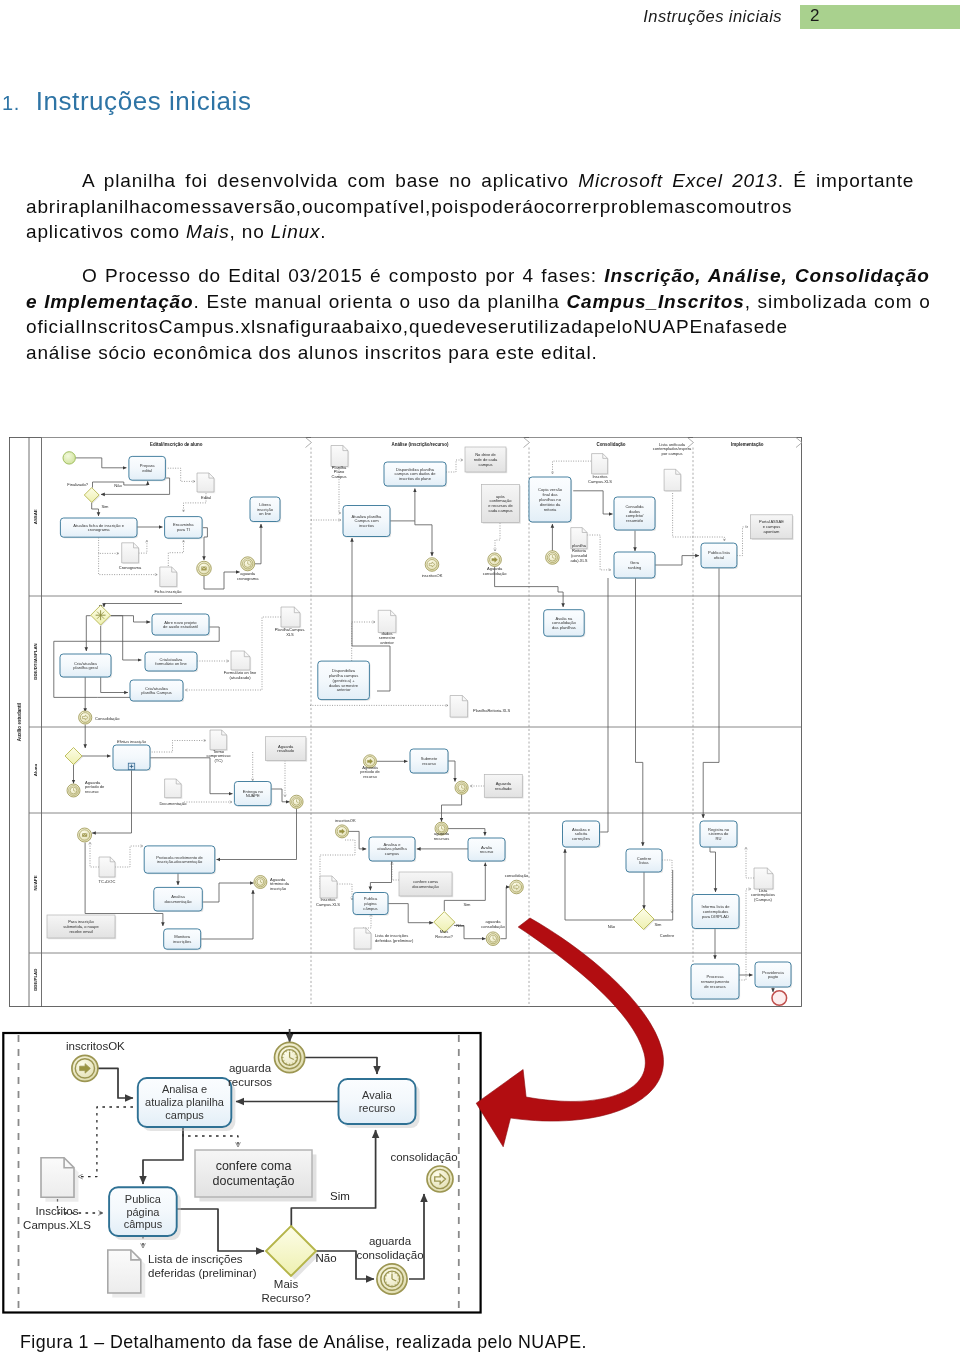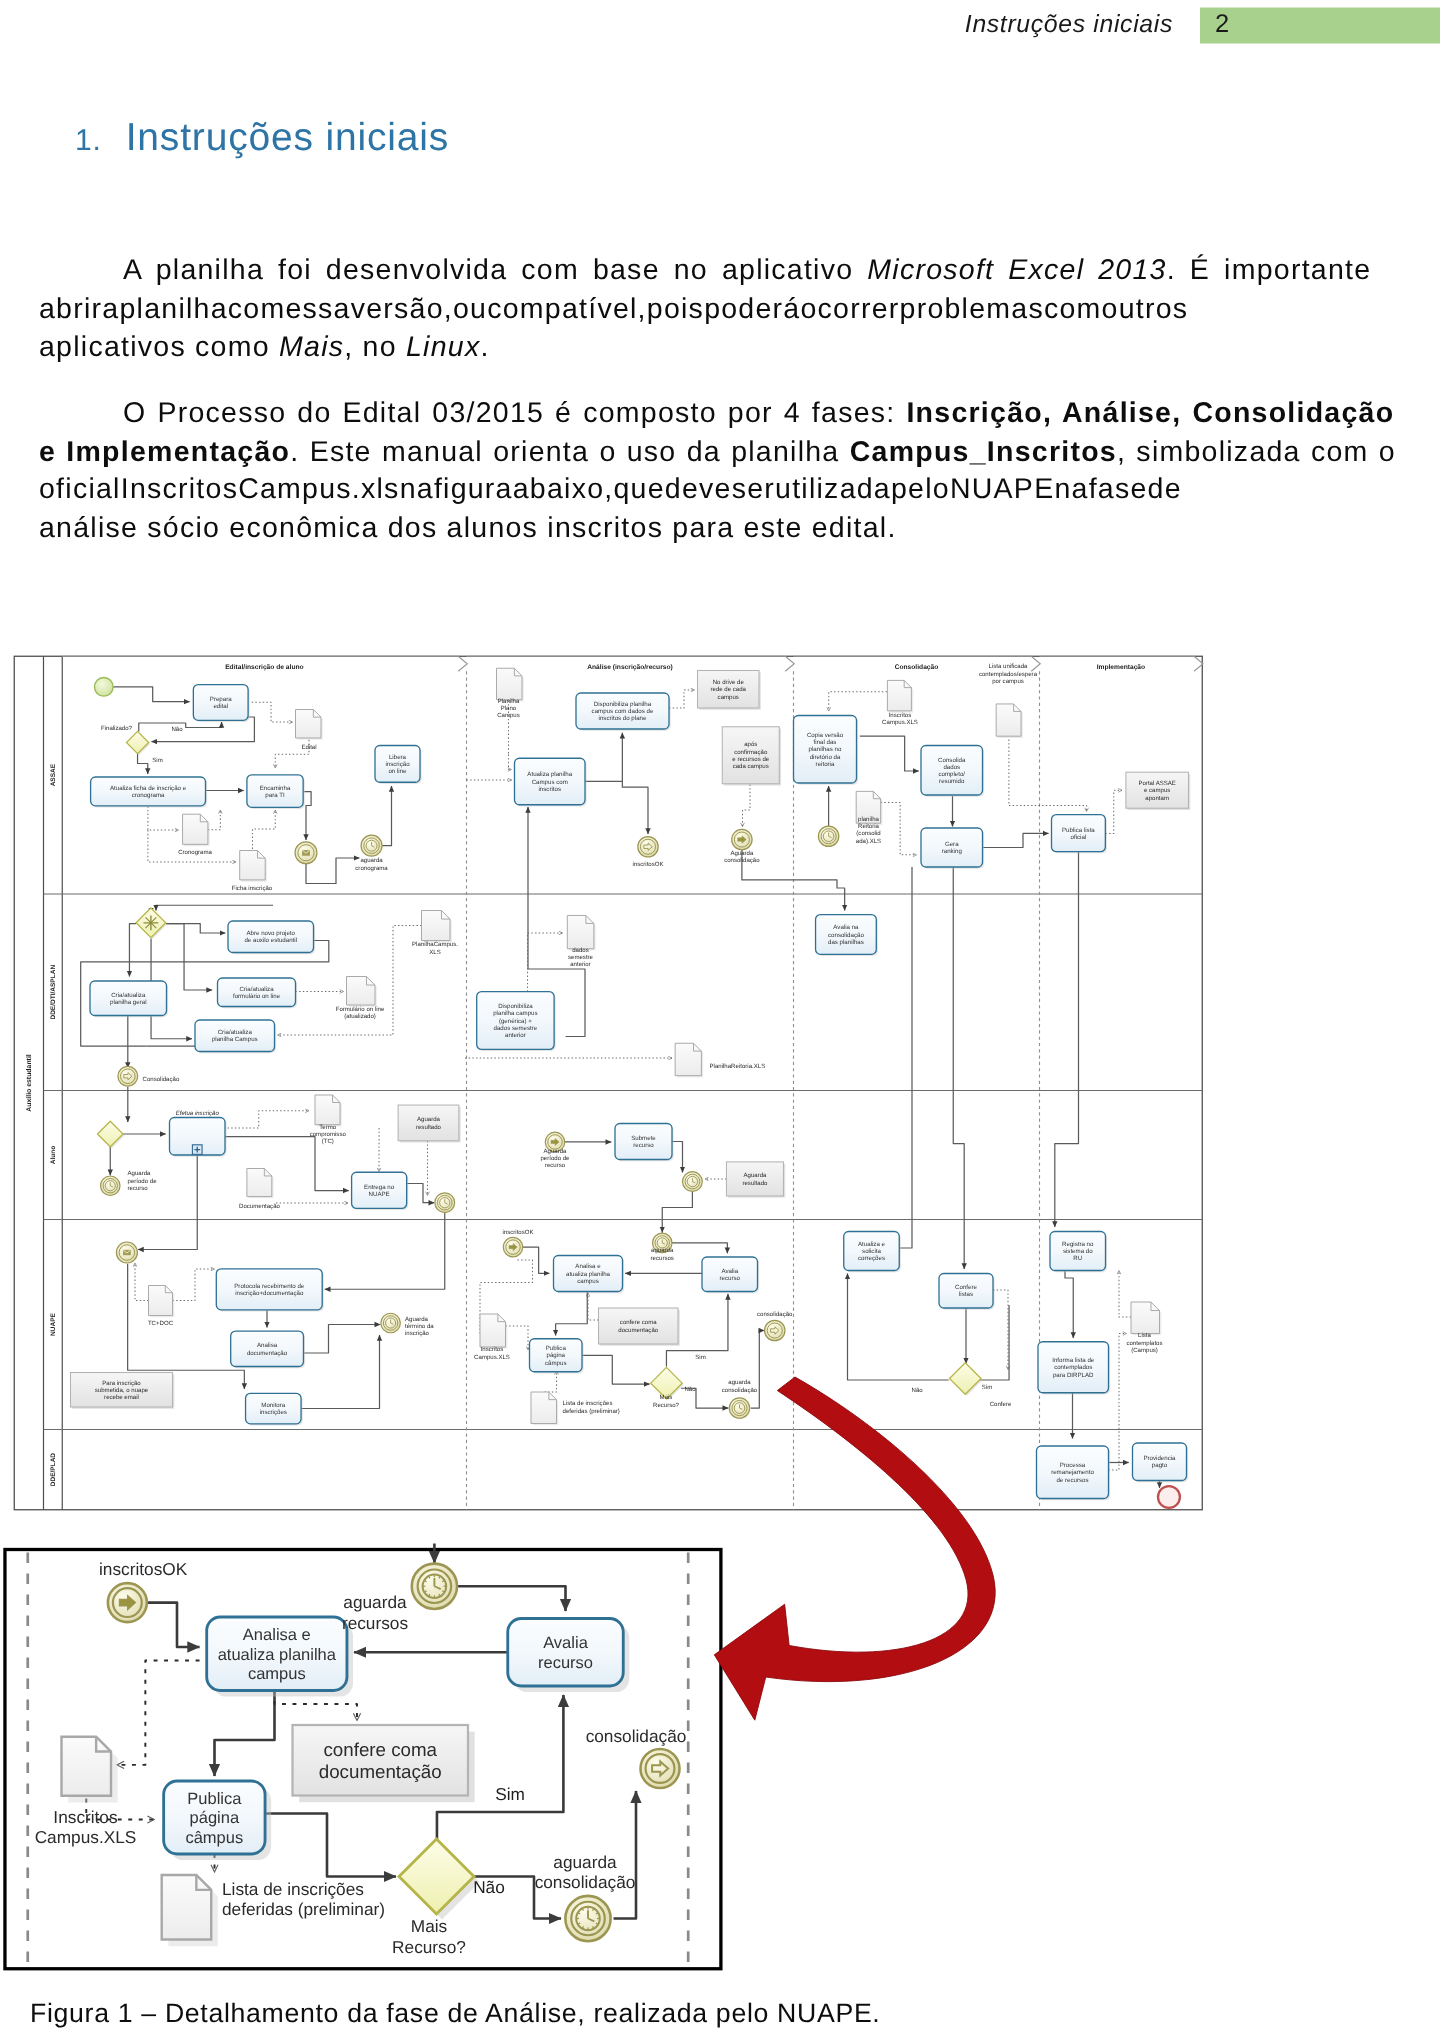--- a/index.html
+++ b/index.html
@@ -5,26 +5,26 @@
 <style>
   html,body{margin:0;padding:0;}
   body{width:960px;height:1357px;background:#ffffff;font-family:"Liberation Sans",sans-serif;overflow:hidden;position:relative;}
   .page{position:absolute;left:0;top:0;width:960px;height:1357px;}
 
   .hdr{position:absolute;left:0;top:0;width:960px;height:44px;}
   .hdr-band{position:absolute;left:800px;top:5px;width:160px;height:24px;background:#a9d18e;}
   .hdr-title{position:absolute;right:178px;top:7px;font-style:italic;font-size:16.5px;color:#1a1a1a;white-space:nowrap;letter-spacing:.45px;}
   .hdr-num{position:absolute;left:810px;top:6px;font-size:17px;color:#1a1a1a;}
 
-  .h1{position:absolute;left:2px;top:76px;font-size:26px;color:#2e74a5;white-space:nowrap;letter-spacing:.55px;margin-left:48px;}
+  .h1{position:absolute;left:2px;top:86px;font-size:26px;color:#2e74a5;white-space:nowrap;letter-spacing:.55px;}
   .h1 .num{font-size:20px;}
   .h1 .ttl{margin-left:16px;}
 
   .para{position:absolute;font-size:19px;color:#0d0d0d;letter-spacing:0.84px;margin-left:12px;}
-  .para b{font-weight:bold;}
+  .para b{font-weight:bold;font-style:italic;}
   .para i{font-style:italic;}
   .ln{display:block;height:25.7px;white-space:nowrap;}
   .just{display:flex;justify-content:flex-start;}
   .just > span{white-space:pre;}
   #p1{left:14px;top:170px;width:786px;}
   #p2{left:14px;top:265px;width:786px;}
   #p1 .ln1,#p2 .ln1{padding-left:56px;}
   #p1 .ln1{word-spacing:3.2px;}
   #p2 .ln1{word-spacing:1.2px;}
   #p2 .ln2{word-spacing:0.7px;}

